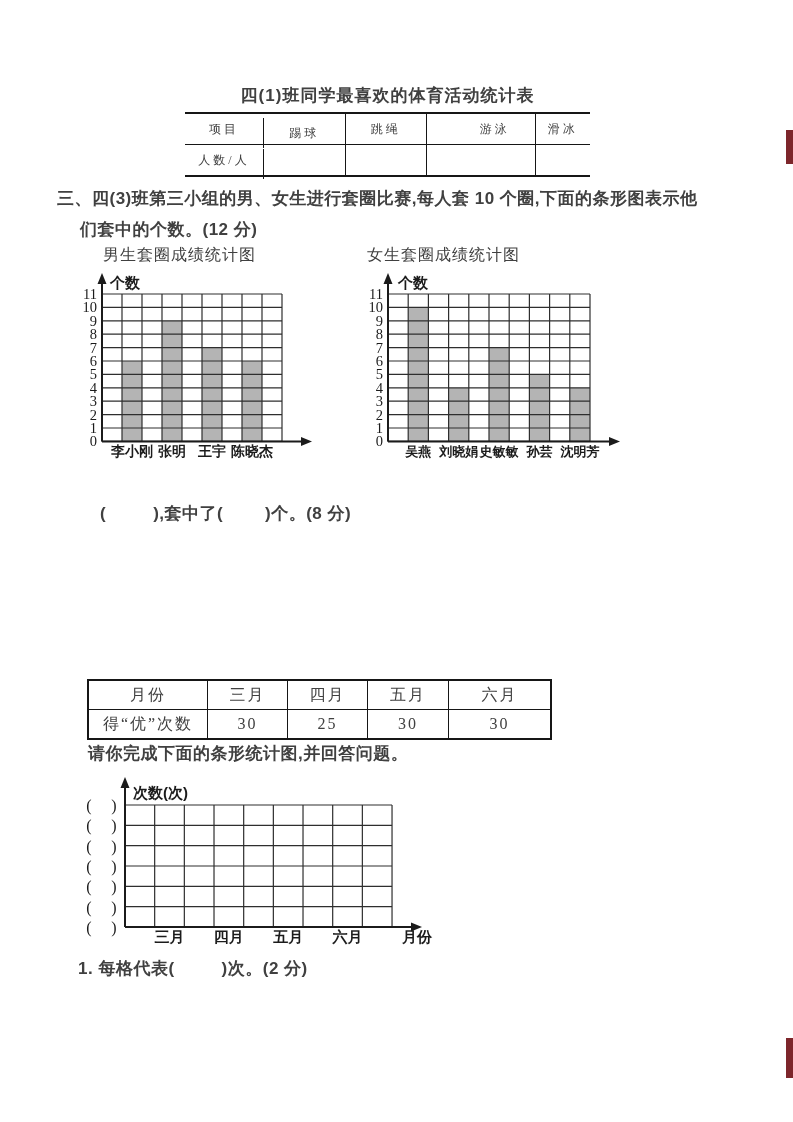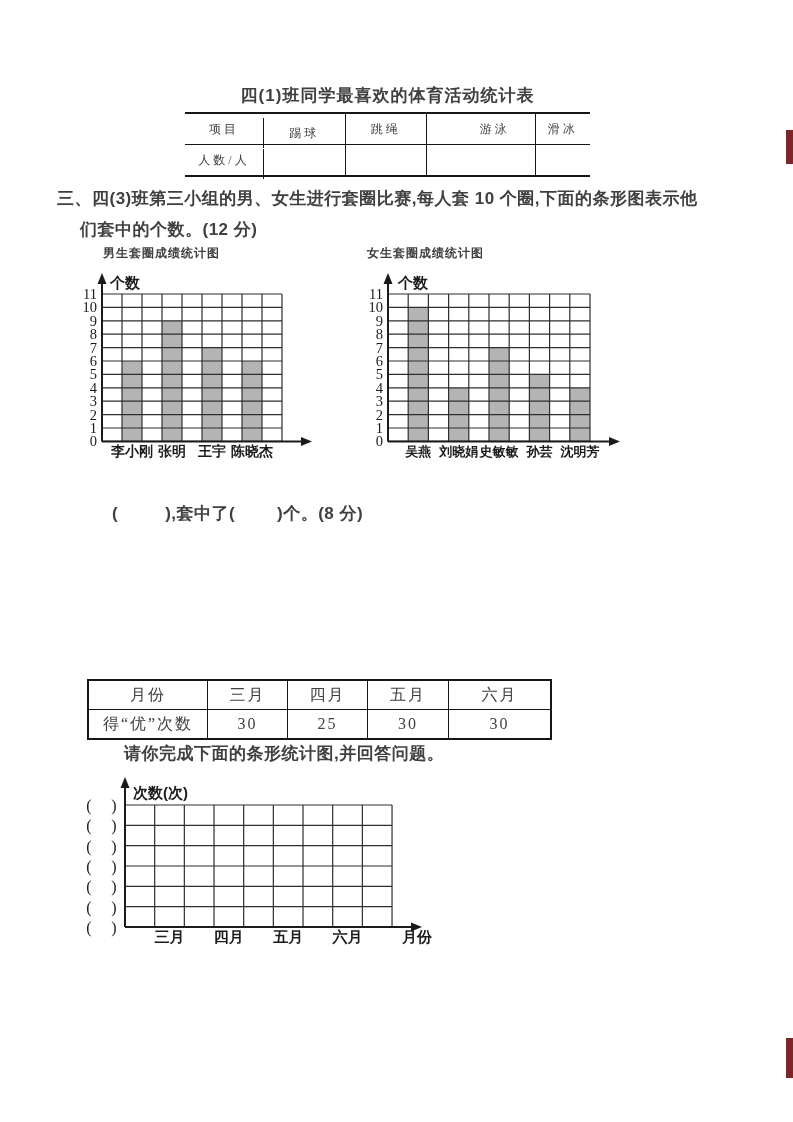--- a/index.html
+++ b/index.html
@@ -1,20 +1,20 @@
 <!DOCTYPE html>
 <html><head>
 <meta charset="utf-8">
 <style>
   html,body{margin:0;padding:0;background:#e8e8e8;}
   .page{position:relative;width:793px;height:1122px;background:#ffffff;margin:0 auto;
         font-family:"Liberation Sans",sans-serif;color:#404040;overflow:hidden;}
   .line{position:absolute;white-space:pre;font-weight:bold;font-size:17px;line-height:1.2;
         letter-spacing:0.5px;}
-  .ctitle{position:absolute;white-space:pre;font-weight:bold;font-size:12px;letter-spacing:1px;}
+  .ctitle{position:absolute;white-space:pre;font-weight:normal;font-size:16px;letter-spacing:1px;}
   
   .t1{position:absolute;left:185px;top:112px;width:405px;
       border-top:2px solid #161616;border-bottom:2.5px solid #161616;
       font-family:"Liberation Serif",serif;}
   .t1-row{display:flex;height:30px;align-items:center;}
   .t1-head{border-bottom:1.5px solid #161616;}
   .t1-cell{display:flex;align-items:center;justify-content:center;height:100%;
            font-size:12px;letter-spacing:3px;}
   .t1-cell+.t1-cell{border-left:1.5px solid #161616;}
   .c0{flex:0 0 78px;} .c1{flex:0 0 80.5px;margin-top:8px;} .c2{flex:0 0 80.5px;} .c3{flex:0 0 79.5px;padding-left:28px;} .c4{flex:1;}
@@ -163,41 +163,41 @@
       <text x="37" y="161" text-anchor="end" font-size="14.5" font-family="&quot;Liberation Serif&quot;,serif" font-weight="normal" fill="#1b1b1b">1</text>
       <text x="37" y="174.4" text-anchor="end" font-size="14.5" font-family="&quot;Liberation Serif&quot;,serif" font-weight="normal" fill="#1b1b1b">0</text>
       <text x="52" y="16" text-anchor="start" font-size="15" font-family="&quot;Liberation Sans&quot;,sans-serif" font-weight="bold" fill="#1b1b1b">个数</text>
       <text x="72.3" y="184" text-anchor="middle" font-size="13" font-family="&quot;Liberation Sans&quot;,sans-serif" font-weight="bold" fill="#1b1b1b">吴燕</text>
       <text x="112.7" y="184" text-anchor="middle" font-size="13" font-family="&quot;Liberation Sans&quot;,sans-serif" font-weight="bold" fill="#1b1b1b">刘晓娟</text>
       <text x="153.1" y="184" text-anchor="middle" font-size="13" font-family="&quot;Liberation Sans&quot;,sans-serif" font-weight="bold" fill="#1b1b1b">史敏敏</text>
       <text x="193.5" y="184" text-anchor="middle" font-size="13" font-family="&quot;Liberation Sans&quot;,sans-serif" font-weight="bold" fill="#1b1b1b">孙芸</text>
       <text x="233.9" y="184" text-anchor="middle" font-size="13" font-family="&quot;Liberation Sans&quot;,sans-serif" font-weight="bold" fill="#1b1b1b">沈明芳</text>
     </svg>
 
-  <div class="line" style="left:112px;top:504px;">(         ),套中了(        )个。(8 分)</div>
+  <div class="line" style="left:100px;top:504px;">(         ),套中了(        )个。(8 分)</div>
 
 
   <div class="t2">
     <div class="t2-row head">
       <div class="t2-cell m0">月份</div>
       <div class="t2-cell m1">三月</div>
       <div class="t2-cell m2">四月</div>
       <div class="t2-cell m3">五月</div>
       <div class="t2-cell m4">六月</div>
     </div>
     <div class="t2-row">
       <div class="t2-cell m0">得“优”次数</div>
       <div class="t2-cell m1">30</div>
       <div class="t2-cell m2">25</div>
       <div class="t2-cell m3">30</div>
       <div class="t2-cell m4">30</div>
     </div>
   </div>
 
-  <div class="line" style="left:88px;top:744px;margin-left:36px;">请你完成下面的条形统计图,并回答问题。</div>
+  <div class="line" style="left:88px;top:744px;">请你完成下面的条形统计图,并回答问题。</div>
 
   <svg id="chart-blank" class="chart" width="398" height="192">
       <line x1="55" y1="29" x2="322.03000000000003" y2="29" stroke="#2e2e2e" stroke-width="1.2"></line>
       <line x1="55" y1="49.33" x2="322.03000000000003" y2="49.33" stroke="#2e2e2e" stroke-width="1.2"></line>
       <line x1="55" y1="69.66" x2="322.03000000000003" y2="69.66" stroke="#2e2e2e" stroke-width="1.2"></line>
       <line x1="55" y1="89.99" x2="322.03000000000003" y2="89.99" stroke="#2e2e2e" stroke-width="1.2"></line>
       <line x1="55" y1="110.32" x2="322.03000000000003" y2="110.32" stroke="#2e2e2e" stroke-width="1.2"></line>
       <line x1="55" y1="130.64999999999998" x2="322.03000000000003" y2="130.64999999999998" stroke="#2e2e2e" stroke-width="1.2"></line>
       <line x1="55" y1="150.98" x2="322.03000000000003" y2="150.98" stroke="#2e2e2e" stroke-width="1.2"></line>
       <line x1="55" y1="29" x2="55" y2="150.98" stroke="#2e2e2e" stroke-width="1.2"></line>
@@ -229,17 +229,18 @@
       <text x="19" y="156.98" text-anchor="middle" font-size="16" font-family="&quot;Liberation Serif&quot;,serif" font-weight="normal" fill="#1b1b1b">(</text>
       <text x="44" y="156.98" text-anchor="middle" font-size="16" font-family="&quot;Liberation Serif&quot;,serif" font-weight="normal" fill="#1b1b1b">)</text>
       <text x="63" y="22" text-anchor="start" font-size="15" font-family="&quot;Liberation Sans&quot;,sans-serif" font-weight="bold" fill="#1b1b1b">次数(次)</text>
       <text x="99.505" y="166" text-anchor="middle" font-size="15" font-family="&quot;Liberation Sans&quot;,sans-serif" font-weight="bold" fill="#1b1b1b">三月</text>
       <text x="158.845" y="166" text-anchor="middle" font-size="15" font-family="&quot;Liberation Sans&quot;,sans-serif" font-weight="bold" fill="#1b1b1b">四月</text>
       <text x="218.185" y="166" text-anchor="middle" font-size="15" font-family="&quot;Liberation Sans&quot;,sans-serif" font-weight="bold" fill="#1b1b1b">五月</text>
       <text x="277.525" y="166" text-anchor="middle" font-size="15" font-family="&quot;Liberation Sans&quot;,sans-serif" font-weight="bold" fill="#1b1b1b">六月</text>
       <text x="332" y="166" text-anchor="start" font-size="15" font-family="&quot;Liberation Sans&quot;,sans-serif" font-weight="bold" fill="#1b1b1b">月份</text>
     </svg>
 
+  <div class="line" style="left:78px;top:959px;">1. 每格代表(         )次。(2 分)</div>
 
   <div class="edge-mark em1" style="background: rgb(125, 38, 43);"></div>
   <div class="edge-mark em2" style="background: rgb(125, 38, 43);"></div>
 
 </div>
 
 </body></html>

